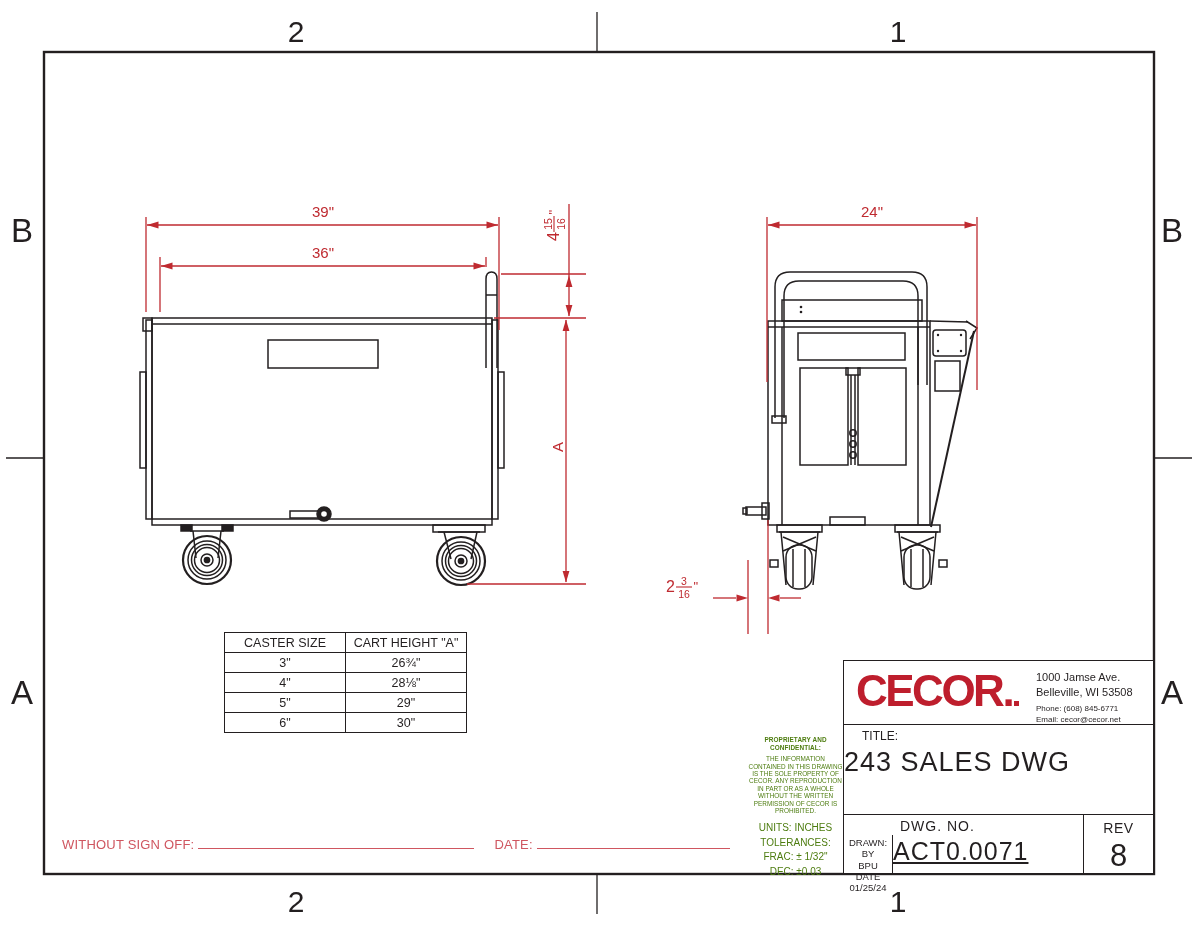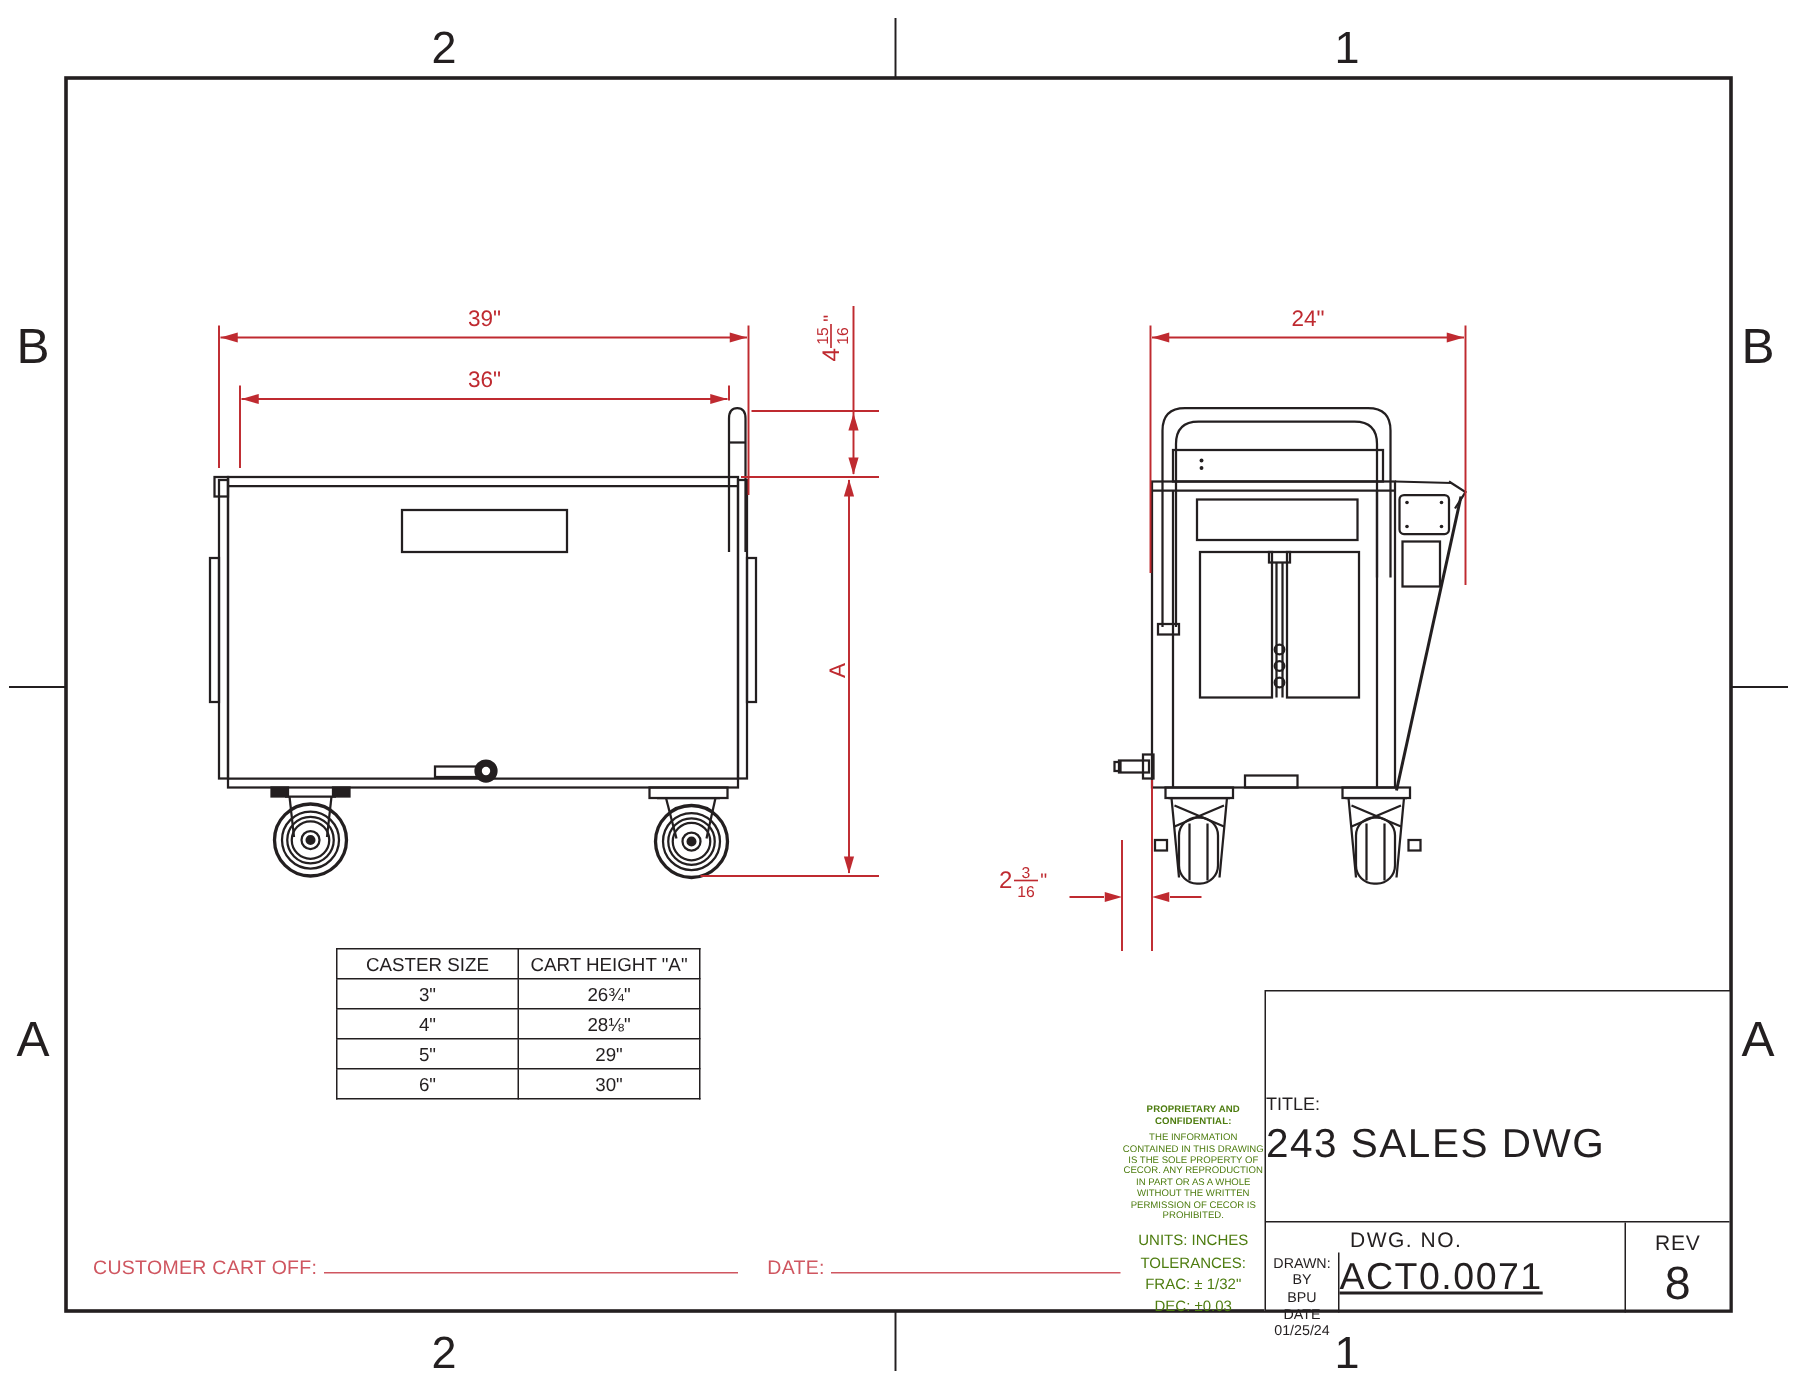--- a/index.html
+++ b/index.html
@@ -34,21 +34,21 @@
       border:1.8px solid #231f20;background:#fff;}
   .tb .row-logo{position:absolute;left:0;top:0;width:100%;height:64px;box-sizing:border-box;
       border-bottom:1.8px solid #231f20;}
   .brand{position:absolute;left:12px;top:8px;font-size:44px;font-weight:bold;
       letter-spacing:-2.5px;line-height:44px;}
   .brand .mark{display:inline-block;width:5px;height:5px;margin-left:2px;}
   .addr{position:absolute;left:192px;top:9px;font-size:11px;line-height:14.5px;color:#231f20;}
   .addr .small{font-size:8px;line-height:11px;margin-top:4px;}
   .tb .row-title{position:absolute;left:0;top:64px;width:100%;height:90px;box-sizing:border-box;
       border-bottom:1.8px solid #231f20;}
-  .tb .title-lbl{position:absolute;left:0;top:4px;font-size:12px;}
+  .tb .title-lbl{position:absolute;left:18px;top:4px;font-size:12px;}
   .tb .title-txt{position:absolute;left:0;top:22px;width:100%;text-align:left;
       font-size:27px;letter-spacing:1px;}
   .tb .row-bot{position:absolute;left:0;top:154px;width:100%;height:60px;display:flex;}
   .cell-drawn{width:49px;box-sizing:border-box;border-right:1.8px solid #231f20;
       font-size:9.5px;line-height:11.3px;text-align:center;padding-top:2px;margin-top:20px;}
   .cell-dwg{width:191px;box-sizing:border-box;border-right:1.8px solid #231f20;position:relative;}
   .cell-dwg .lbl{position:absolute;left:7px;top:3px;font-size:14px;letter-spacing:1px;}
   .cell-dwg .num{position:absolute;left:0;top:22px;width:100%;text-align:left;
       font-size:25px;letter-spacing:1px;text-decoration:underline;}
   .cell-rev{flex:1;position:relative;text-align:center;}
@@ -282,38 +282,49 @@
         <td>29"</td>
       </tr>
       <tr>
         <td>6"</td>
         <td>30"</td>
       </tr>
     </tbody>
   </table>
 
   <div class="signoff" style="color:#cf5660">
-    <span class="lbl">CUSTOMER CART OFF:</span>
+    <span class="lbl">WITHOUT SIGN OFF:</span>
     <span class="line line-sign" style="border-color:#cf5660"></span>
     <span class="lbl">DATE:</span>
     <span class="line line-date" style="border-color:#cf5660"></span>
   </div>
 
   <div class="prop">
     <div class="hd">PROPRIETARY AND CONFIDENTIAL:</div>
     <div class="bd">THE INFORMATION CONTAINED IN THIS DRAWING IS THE SOLE PROPERTY OF CECOR. ANY REPRODUCTION IN PART OR AS A WHOLE WITHOUT THE WRITTEN PERMISSION OF CECOR IS PROHIBITED.</div>
     <div class="units">
       <div>UNITS: INCHES</div>
       <div>TOLERANCES:</div>
       <div>FRAC: ± 1/32"</div>
       <div>DEC: ±0.03</div>
     </div>
   </div>
 
   <div class="tb">
+    <div class="row-logo">
+      <div class="brand" style="color:#be1e2d"><span>CECOR</span><span>.</span><span class="mark" style="background:#be1e2d"></span></div>
+      <div class="addr">
+        <div>1000 Jamse Ave.</div>
+        <div>Belleville, WI  53508</div>
+        <div class="small">
+          <div>Phone: (608) 845-6771</div>
+          <div>Email: cecor@cecor.net</div>
+        </div>
+      </div>
+    </div>
     <div class="row-title">
       <div class="title-lbl">TITLE:</div>
       <div class="title-txt">243 SALES DWG</div>
     </div>
     <div class="row-bot">
       <div class="cell-drawn">
         <div>DRAWN:</div>
         <div>BY</div>
         <div>BPU</div>
         <div>DATE</div>

